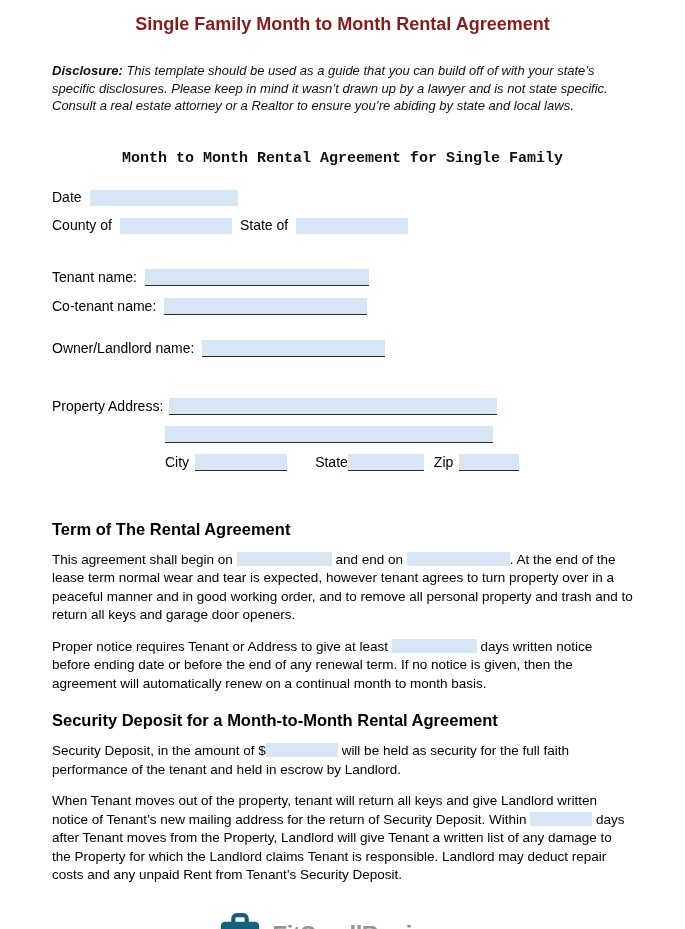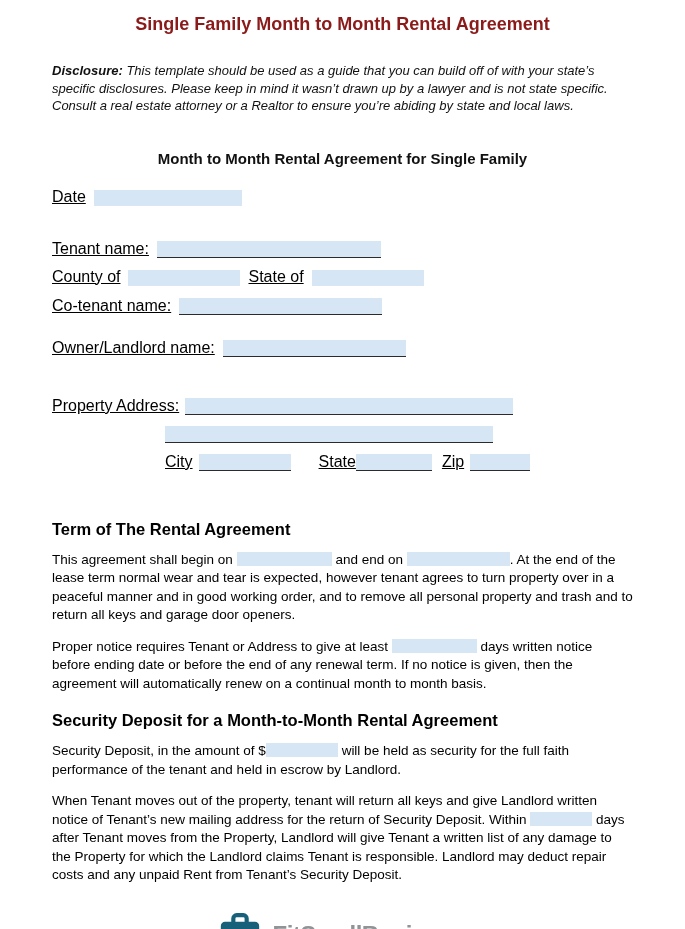--- a/index.html
+++ b/index.html
@@ -9,23 +9,23 @@
     font-family:"Liberation Sans", sans-serif; color:#000;
   }
   h1.title {
     margin:0; text-align:center; font-size:18px; line-height:24px;
     font-weight:bold; color:var(--titleColor,#8b1a1a);
   }
   p.disclosure {
     margin:26px 0 0 0; font-style:italic; font-size:13px; line-height:17.5px; color:#111;
   }
   p.disclosure .lead { font-weight:bold; }
-  h2.subtitle { margin:34px 0 0 0; text-align:center; font-size:15px; line-height:20px; color:#111; }
+  h2.subtitle { margin:34px 0 0 0; text-align:center; font-size:15px; line-height:20px; color:#111;font-family:Liberation Mono, monospace; }
 
-  .frow { font-size:16px; line-height:20px; white-space:nowrap;text-decoration:underline; }
+  .frow { font-size:14px; line-height:20px; white-space:nowrap; }
   .blank {
     display:inline-block; height:16px; vertical-align:-4px;
     background:var(--blankColor,#d7e6f4);
   }
   .blank.u { border-bottom:1px solid #2b2b2b; }
   .indent { margin-left:113px; }
 
   h3.sect { margin:46px 0 0 0; font-size:16.5px; line-height:22px; font-weight:bold; }
   h3.sect.tight { margin-top:16px; }
   p.body { margin:11px 0 0 0; font-size:13.5px; line-height:18.5px; }
@@ -58,26 +58,26 @@
   <h1 class="title">Single Family Month to Month Rental Agreement</h1>
 
   <p class="disclosure"><span class="lead">Disclosure:</span><span> This template should be used as a guide that you can build off of with your state’s specific disclosures. Please keep in mind it wasn’t drawn up by a lawyer and is not state specific. Consult a real estate attorney or a Realtor to ensure you’re abiding by state and local laws.</span></p>
 
   <h2 class="subtitle">Month to Month Rental Agreement for Single Family</h2>
 
   <div class="frow" style="margin-top:18px">
     <span>Date</span><span class="blank" style="width:148px;margin-left:8px"></span>
   </div>
 
+  <div class="frow" style="margin-top:8px">
+    <span>County of</span><span class="blank" style="width:112px;margin-left:8px"></span><span style="margin-left:8px">State of</span><span class="blank" style="width:112px;margin-left:8px"></span>
+  </div>
+
   <div class="frow" style="margin-top:32px">
     <span>Tenant name:</span><span class="blank u" style="width:224px;margin-left:8px"></span>
-  </div>
-
-  <div class="frow" style="margin-top:8px">
-    <span>County of</span><span class="blank" style="width:112px;margin-left:8px"></span><span style="margin-left:8px">State of</span><span class="blank" style="width:112px;margin-left:8px"></span>
   </div>
 
   <div class="frow" style="margin-top:9px">
     <span>Co-tenant name:</span><span class="blank u" style="width:203px;margin-left:8px"></span>
   </div>
 
   <div class="frow" style="margin-top:22px">
     <span>Owner/Landlord name:</span><span class="blank u" style="width:183px;margin-left:8px"></span>
   </div>
 

